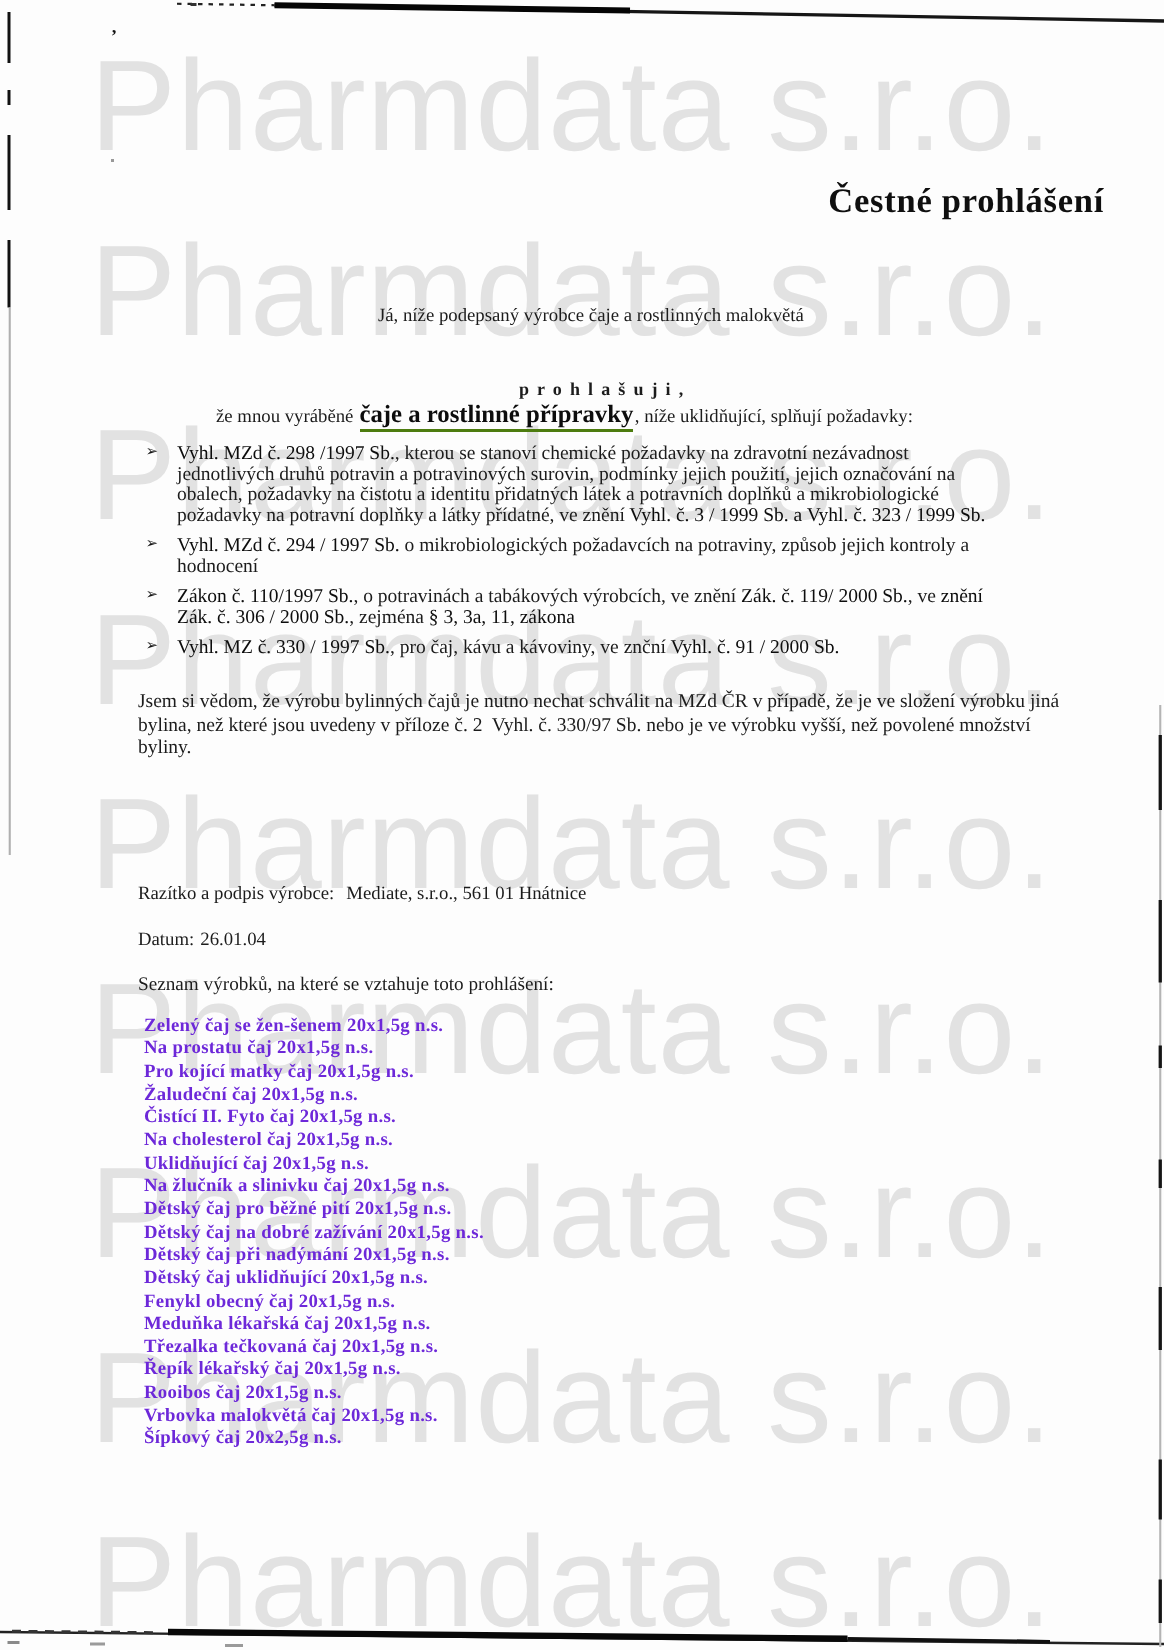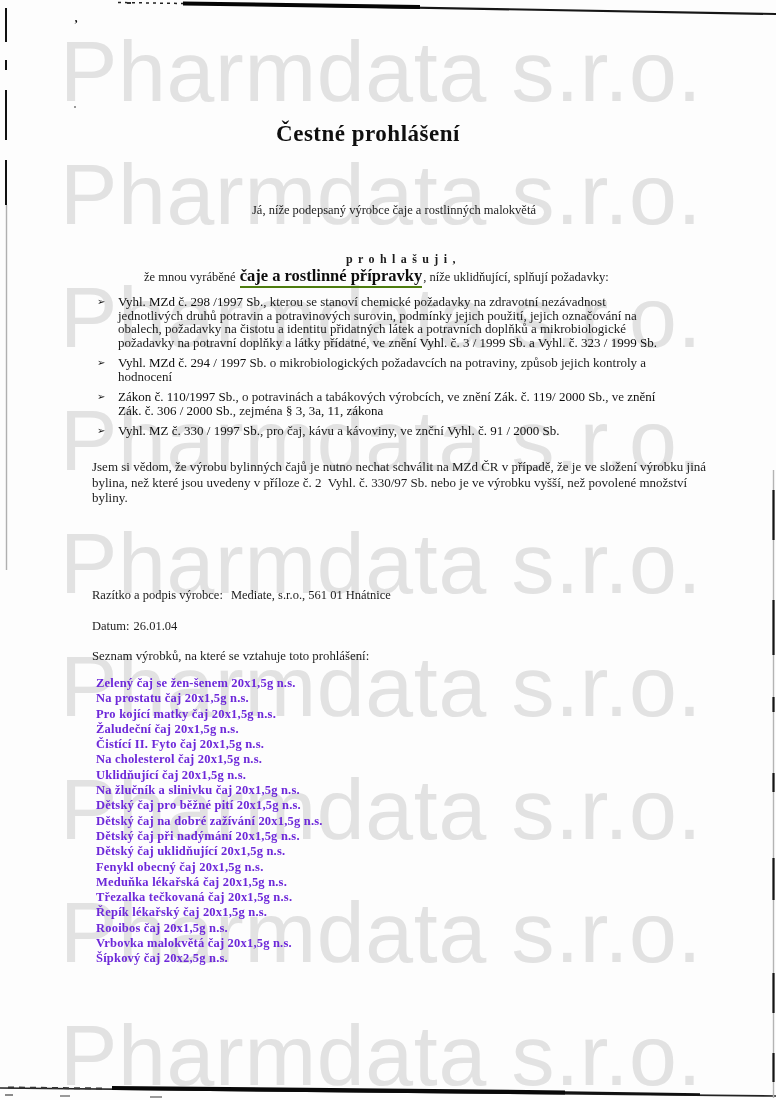--- a/index.html
+++ b/index.html
@@ -23,21 +23,21 @@
   }
   
   .artifact-svg{position:absolute;top:0;left:0;z-index:6;pointer-events:none;}
   .corner-mark{
     position:absolute;left:74px;top:17px;z-index:6;
     font-size:12px;font-weight:bold;color:#111;
   }
   
   .txt{position:absolute;z-index:10;margin:0;}
   .doc-title{
-    left:0;top:121px;width:736px;text-align:center;
+    left:0;top:121px;width:736px;text-align:right;
     font-size:23px;font-weight:bold;letter-spacing:0.5px;color:#0f0f0f;
   }
   .intro-line{left:252px;top:203px;font-size:12.5px;white-space:nowrap;}
   .verb-line{left:346px;top:252px;font-size:12px;font-weight:bold;letter-spacing:1.2px;white-space:nowrap;}
   .produced-line{
     left:144px;top:266px;display:flex;align-items:baseline;white-space:nowrap;
   }
   .produced-prefix,.produced-suffix{font-size:12.5px;}
   .produced-prefix{margin-right:4px;}
   .produced-emphasis{

